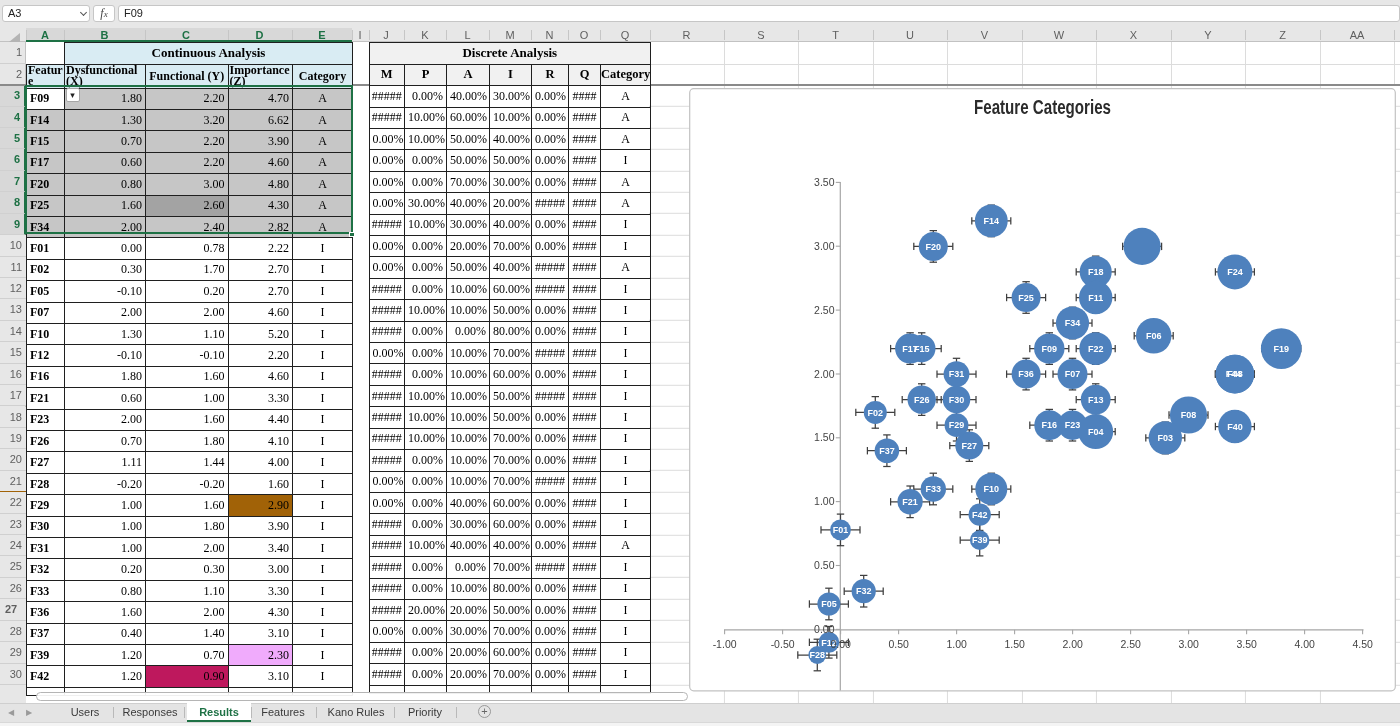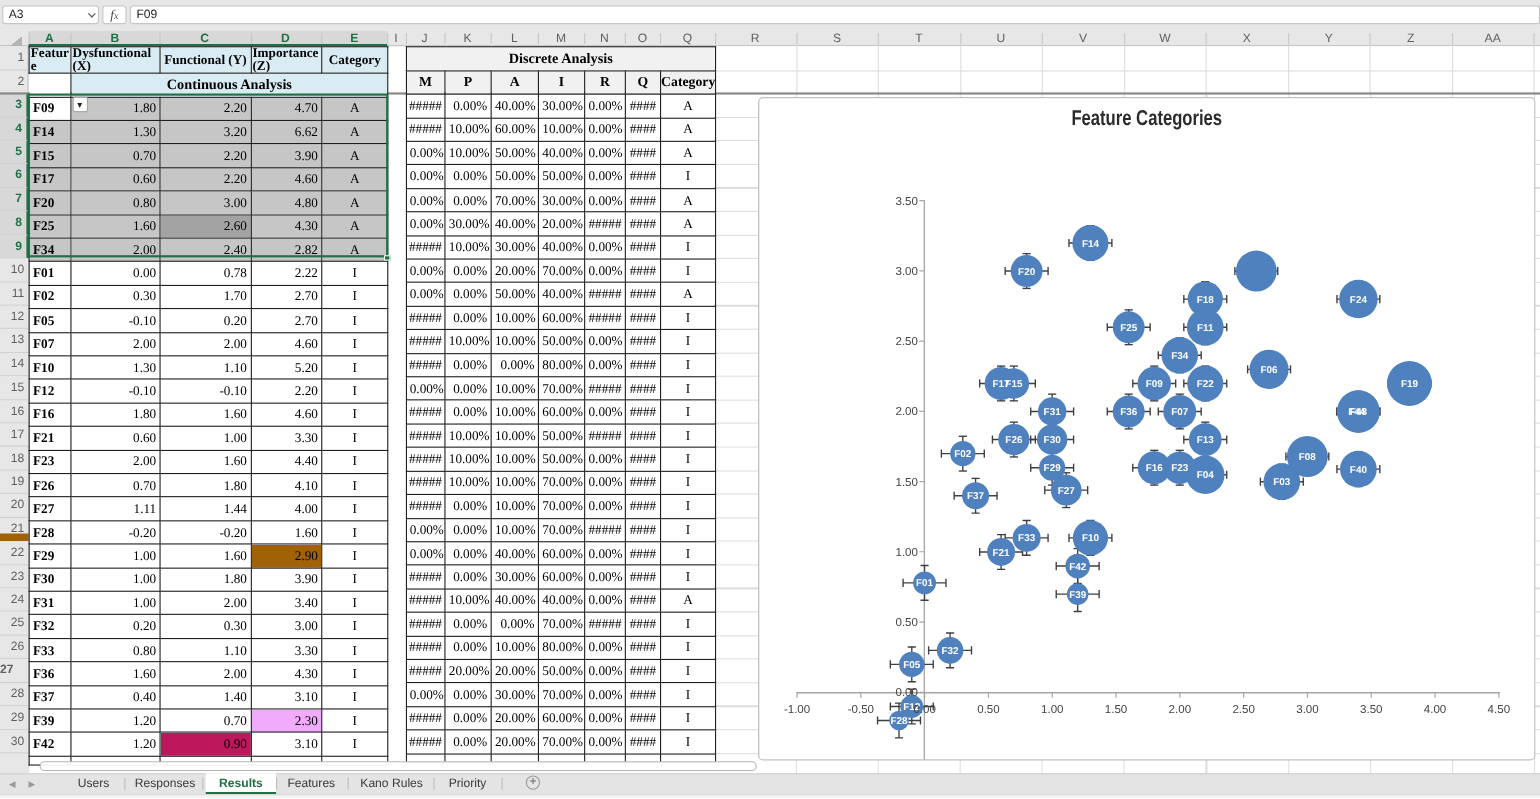--- a/index.html
+++ b/index.html
@@ -89,52 +89,52 @@
 <div class="abs" style="left:0;top:256.56px;width:26px;height:21.42px;background:#e7e7e7;border-bottom:1px solid #d0d0d0;font-size:11px;font-weight:400;color:#5f5f5f;text-align:right;line-height:21.42px;padding-right:4px">11</div>
 <div class="abs" style="left:0;top:277.98px;width:26px;height:21.42px;background:#e7e7e7;border-bottom:1px solid #d0d0d0;font-size:11px;font-weight:400;color:#5f5f5f;text-align:right;line-height:21.42px;padding-right:4px">12</div>
 <div class="abs" style="left:0;top:299.40px;width:26px;height:21.42px;background:#e7e7e7;border-bottom:1px solid #d0d0d0;font-size:11px;font-weight:400;color:#5f5f5f;text-align:right;line-height:21.42px;padding-right:4px">13</div>
 <div class="abs" style="left:0;top:320.82px;width:26px;height:21.42px;background:#e7e7e7;border-bottom:1px solid #d0d0d0;font-size:11px;font-weight:400;color:#5f5f5f;text-align:right;line-height:21.42px;padding-right:4px">14</div>
 <div class="abs" style="left:0;top:342.24px;width:26px;height:21.42px;background:#e7e7e7;border-bottom:1px solid #d0d0d0;font-size:11px;font-weight:400;color:#5f5f5f;text-align:right;line-height:21.42px;padding-right:4px">15</div>
 <div class="abs" style="left:0;top:363.66px;width:26px;height:21.42px;background:#e7e7e7;border-bottom:1px solid #d0d0d0;font-size:11px;font-weight:400;color:#5f5f5f;text-align:right;line-height:21.42px;padding-right:4px">16</div>
 <div class="abs" style="left:0;top:385.08px;width:26px;height:21.42px;background:#e7e7e7;border-bottom:1px solid #d0d0d0;font-size:11px;font-weight:400;color:#5f5f5f;text-align:right;line-height:21.42px;padding-right:4px">17</div>
 <div class="abs" style="left:0;top:406.50px;width:26px;height:21.42px;background:#e7e7e7;border-bottom:1px solid #d0d0d0;font-size:11px;font-weight:400;color:#5f5f5f;text-align:right;line-height:21.42px;padding-right:4px">18</div>
 <div class="abs" style="left:0;top:427.92px;width:26px;height:21.42px;background:#e7e7e7;border-bottom:1px solid #d0d0d0;font-size:11px;font-weight:400;color:#5f5f5f;text-align:right;line-height:21.42px;padding-right:4px">19</div>
 <div class="abs" style="left:0;top:449.34px;width:26px;height:21.42px;background:#e7e7e7;border-bottom:1px solid #d0d0d0;font-size:11px;font-weight:400;color:#5f5f5f;text-align:right;line-height:21.42px;padding-right:4px">20</div>
-<div class="abs" style="left:0;top:470.76px;width:26px;height:21.42px;background:#e7e7e7;border-bottom:7px solid #a16207;font-size:11px;font-weight:400;color:#5f5f5f;text-align:right;line-height:21.42px;padding-right:4px">21</div>
+<div class="abs" style="left:0;top:470.76px;width:26px;height:21.42px;background:#e7e7e7;border-bottom:1px solid #a16207;font-size:11px;font-weight:400;color:#5f5f5f;text-align:right;line-height:21.42px;padding-right:4px">21</div>
 <div class="abs" style="left:0;top:492.18px;width:26px;height:21.42px;background:#e7e7e7;border-bottom:1px solid #d0d0d0;font-size:11px;font-weight:400;color:#5f5f5f;text-align:right;line-height:21.42px;padding-right:4px">22</div>
 <div class="abs" style="left:0;top:513.60px;width:26px;height:21.42px;background:#e7e7e7;border-bottom:1px solid #d0d0d0;font-size:11px;font-weight:400;color:#5f5f5f;text-align:right;line-height:21.42px;padding-right:4px">23</div>
 <div class="abs" style="left:0;top:535.02px;width:26px;height:21.42px;background:#e7e7e7;border-bottom:1px solid #d0d0d0;font-size:11px;font-weight:400;color:#5f5f5f;text-align:right;line-height:21.42px;padding-right:4px">24</div>
 <div class="abs" style="left:0;top:556.44px;width:26px;height:21.42px;background:#e7e7e7;border-bottom:1px solid #d0d0d0;font-size:11px;font-weight:400;color:#5f5f5f;text-align:right;line-height:21.42px;padding-right:4px">25</div>
 <div class="abs" style="left:0;top:577.86px;width:26px;height:21.42px;background:#e7e7e7;border-bottom:1px solid #d0d0d0;font-size:11px;font-weight:400;color:#5f5f5f;text-align:right;line-height:21.42px;padding-right:4px">26</div>
-<div class="abs" style="left:0;top:599.28px;width:26px;height:21.42px;background:#e7e7e7;border-bottom:1px solid #d0d0d0;font-size:11px;font-weight:700;color:#5f5f5f;text-align:left;line-height:21.42px;padding-right:4px">27</div>
+<div class="abs" style="left:0;top:599.28px;width:26px;height:21.42px;background:#e7e7e7;border-bottom:1px solid #d0d0d0;font-size:11px;font-weight:700;color:#5f5f5f;text-align:center;line-height:21.42px;padding-right:4px">27</div>
 <div class="abs" style="left:0;top:620.70px;width:26px;height:21.42px;background:#e7e7e7;border-bottom:1px solid #d0d0d0;font-size:11px;font-weight:400;color:#5f5f5f;text-align:right;line-height:21.42px;padding-right:4px">28</div>
 <div class="abs" style="left:0;top:642.12px;width:26px;height:21.42px;background:#e7e7e7;border-bottom:1px solid #d0d0d0;font-size:11px;font-weight:400;color:#5f5f5f;text-align:right;line-height:21.42px;padding-right:4px">29</div>
 <div class="abs" style="left:0;top:663.54px;width:26px;height:21.42px;background:#e7e7e7;border-bottom:1px solid #d0d0d0;font-size:11px;font-weight:400;color:#5f5f5f;text-align:right;line-height:21.42px;padding-right:4px">30</div>
 <div class="abs" style="left:0;top:684.96px;width:26px;height:21.42px;background:#e7e7e7;border-bottom:1px solid #d0d0d0;font-size:11px;font-weight:400;color:#5f5f5f;text-align:right;line-height:21.42px;padding-right:4px"></div>
 <div class="abs" style="left:0;top:84.4px;width:1400px;height:1.6px;background:#8a8a8a"></div>
 <table class="abs" style="left:26px;top:42px;width:326px">
 <colgroup>
       <col style="width:38.0px">
       <col style="width:81.0px">
       <col style="width:82.5px">
       <col style="width:64.5px">
       <col style="width:60.0px">
     </colgroup>
 <tbody>
-      <tr style="height:21.7px">
+      <tr style="height:21.5px">
+        <td style="border-top:none;border-left:none;background:#fff"></td>
+        <td colspan="4" class="ctr bld" style="background:#d9ecf3;font-size:13px">Continuous Analysis</td>
+      </tr>
+<tr style="height:21.7px">
 <td class="bld" style="background:#d9ecf3;font-size:12px;white-space:normal;word-break:break-all;line-height:11.5px;vertical-align:top;padding:0 1px">Feature</td>
 <td class="bld" style="background:#d9ecf3;font-size:12px;white-space:normal;line-height:11.5px;vertical-align:top;padding:0 1px">Dysfunctional (X)</td>
 <td class="bld ctr" style="background:#d9ecf3;font-size:12px;vertical-align:middle">Functional (Y)</td>
 <td class="bld" style="background:#d9ecf3;font-size:12px;white-space:normal;line-height:11.5px;vertical-align:top;padding:0 1px">Importance (Z)</td>
 <td class="bld ctr" style="background:#d9ecf3;font-size:12px;vertical-align:middle">Category</td>
 </tr>
-<tr style="height:21.5px">
-        <td style="border-top:none;border-left:none;background:#fff"></td>
-        <td colspan="4" class="ctr bld" style="background:#d9ecf3;font-size:13px">Continuous Analysis</td>
-      </tr>
 <tr style="height:21.42px">
         <td class="bld" style="background:#ffffff">F09</td>
         <td class="num" style="background:#c6c6c6">1.80</td>
         <td class="num" style="background:#c6c6c6">2.20</td>
         <td class="num" style="background:#c6c6c6">4.70</td>
         <td class="ctr" style="background:#c6c6c6">A</td>
       </tr>
 <tr style="height:21.42px">
         <td class="bld" style="background:#c6c6c6">F14</td>
         <td class="num" style="background:#c6c6c6">1.30</td>

